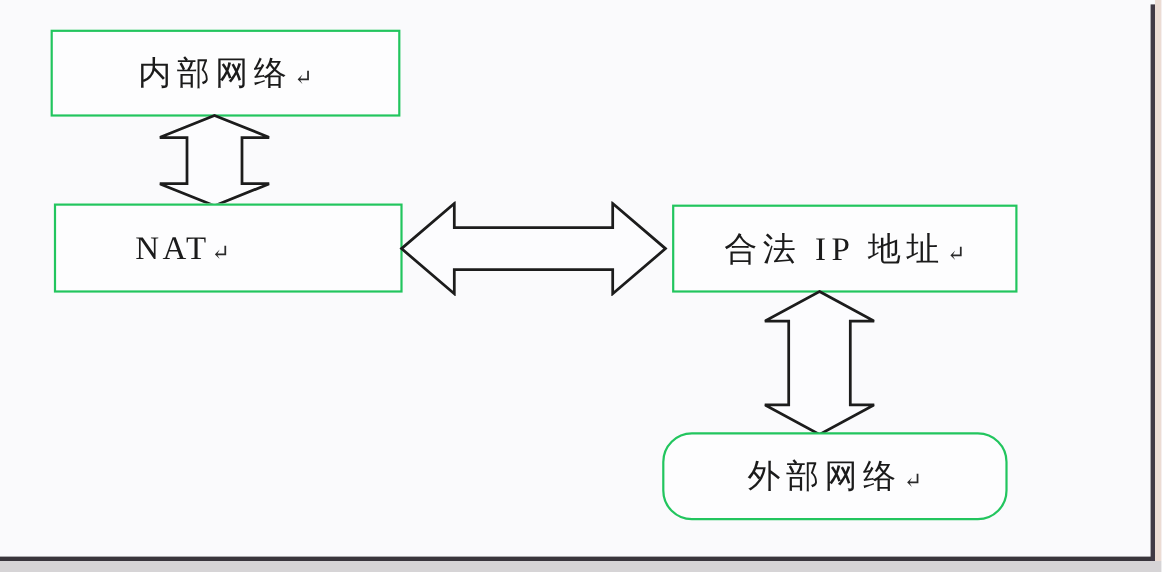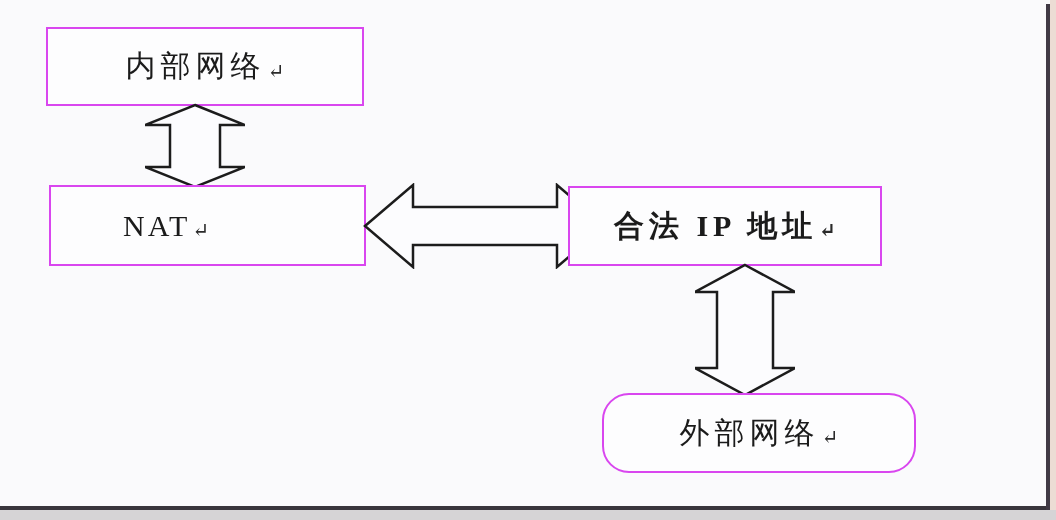--- a/index.html
+++ b/index.html
@@ -12,41 +12,41 @@
     font-family: "Liberation Serif", "DejaVu Serif", serif;
   }
   .stage {
     position: relative;
     width: 1056px;
     height: 520px;
   }
   .node {
     position: absolute;
     background: #fdfdfe;
-    border: 2px solid #d946ef;
+    border: 2px solid #22c55e;
     display: flex;
     align-items: center;
     justify-content: center;
     box-sizing: border-box;
     color: #1b1b1b;
     font-size: 30px;
     letter-spacing: 5px;
     white-space: nowrap;
   }
   .node .pmark {
     font-size: 20px;
     letter-spacing: 0;
     margin-left: 2px;
     position: relative;
     top: 4px;
     color: #2a2a2a;
   }
   #node-internal { left: 46px;  top: 27px;  width: 318px; height: 79px; }
   #node-nat      { left: 49px;  top: 185px; width: 317px; height: 81px; justify-content: flex-start; padding-left: 72px; letter-spacing: 3px; }
-  #node-legalip  { left: 568px; top: 186px; width: 314px; height: 80px; font-weight: bold; }
+  #node-legalip  { left: 611px; top: 186px; width: 314px; height: 80px; }
   #node-external { left: 602px; top: 393px; width: 314px; height: 80px; border-radius: 27px; }
   .arrow { position: absolute; }
   .arrow polygon {
     fill: #fcfcfe;
     stroke: #1c1c1c;
     stroke-width: 2.5;
     stroke-linejoin: miter;
   }
   #arrow-v1 { left: 145px; top: 103px; }
   #arrow-h1 { left: 363px; top: 183px; }

